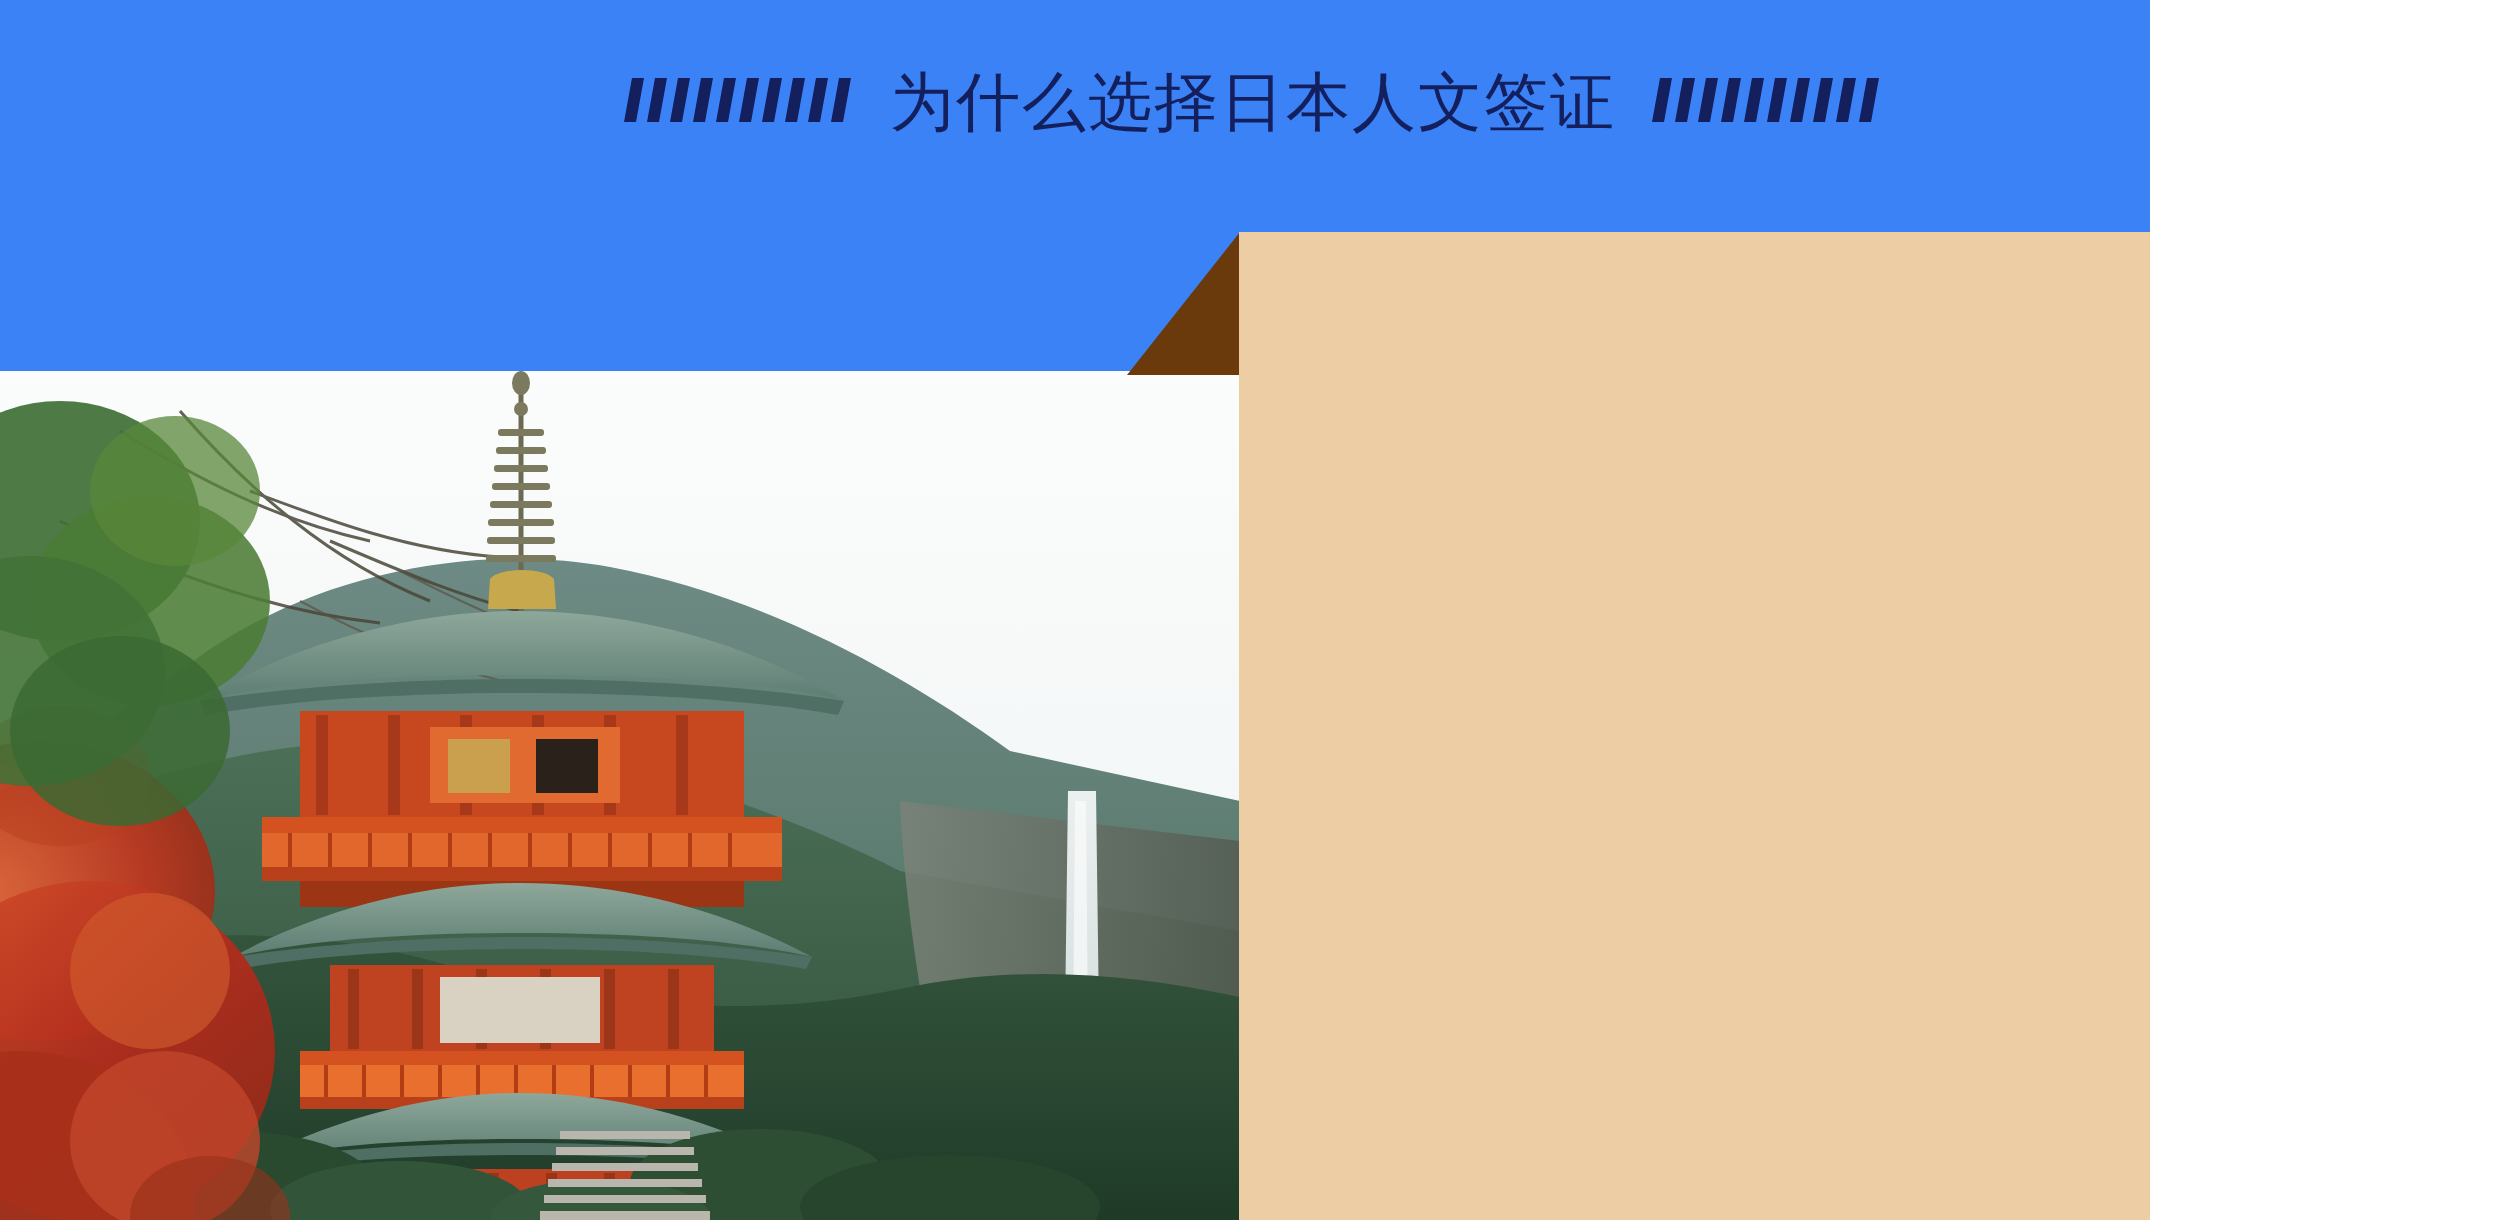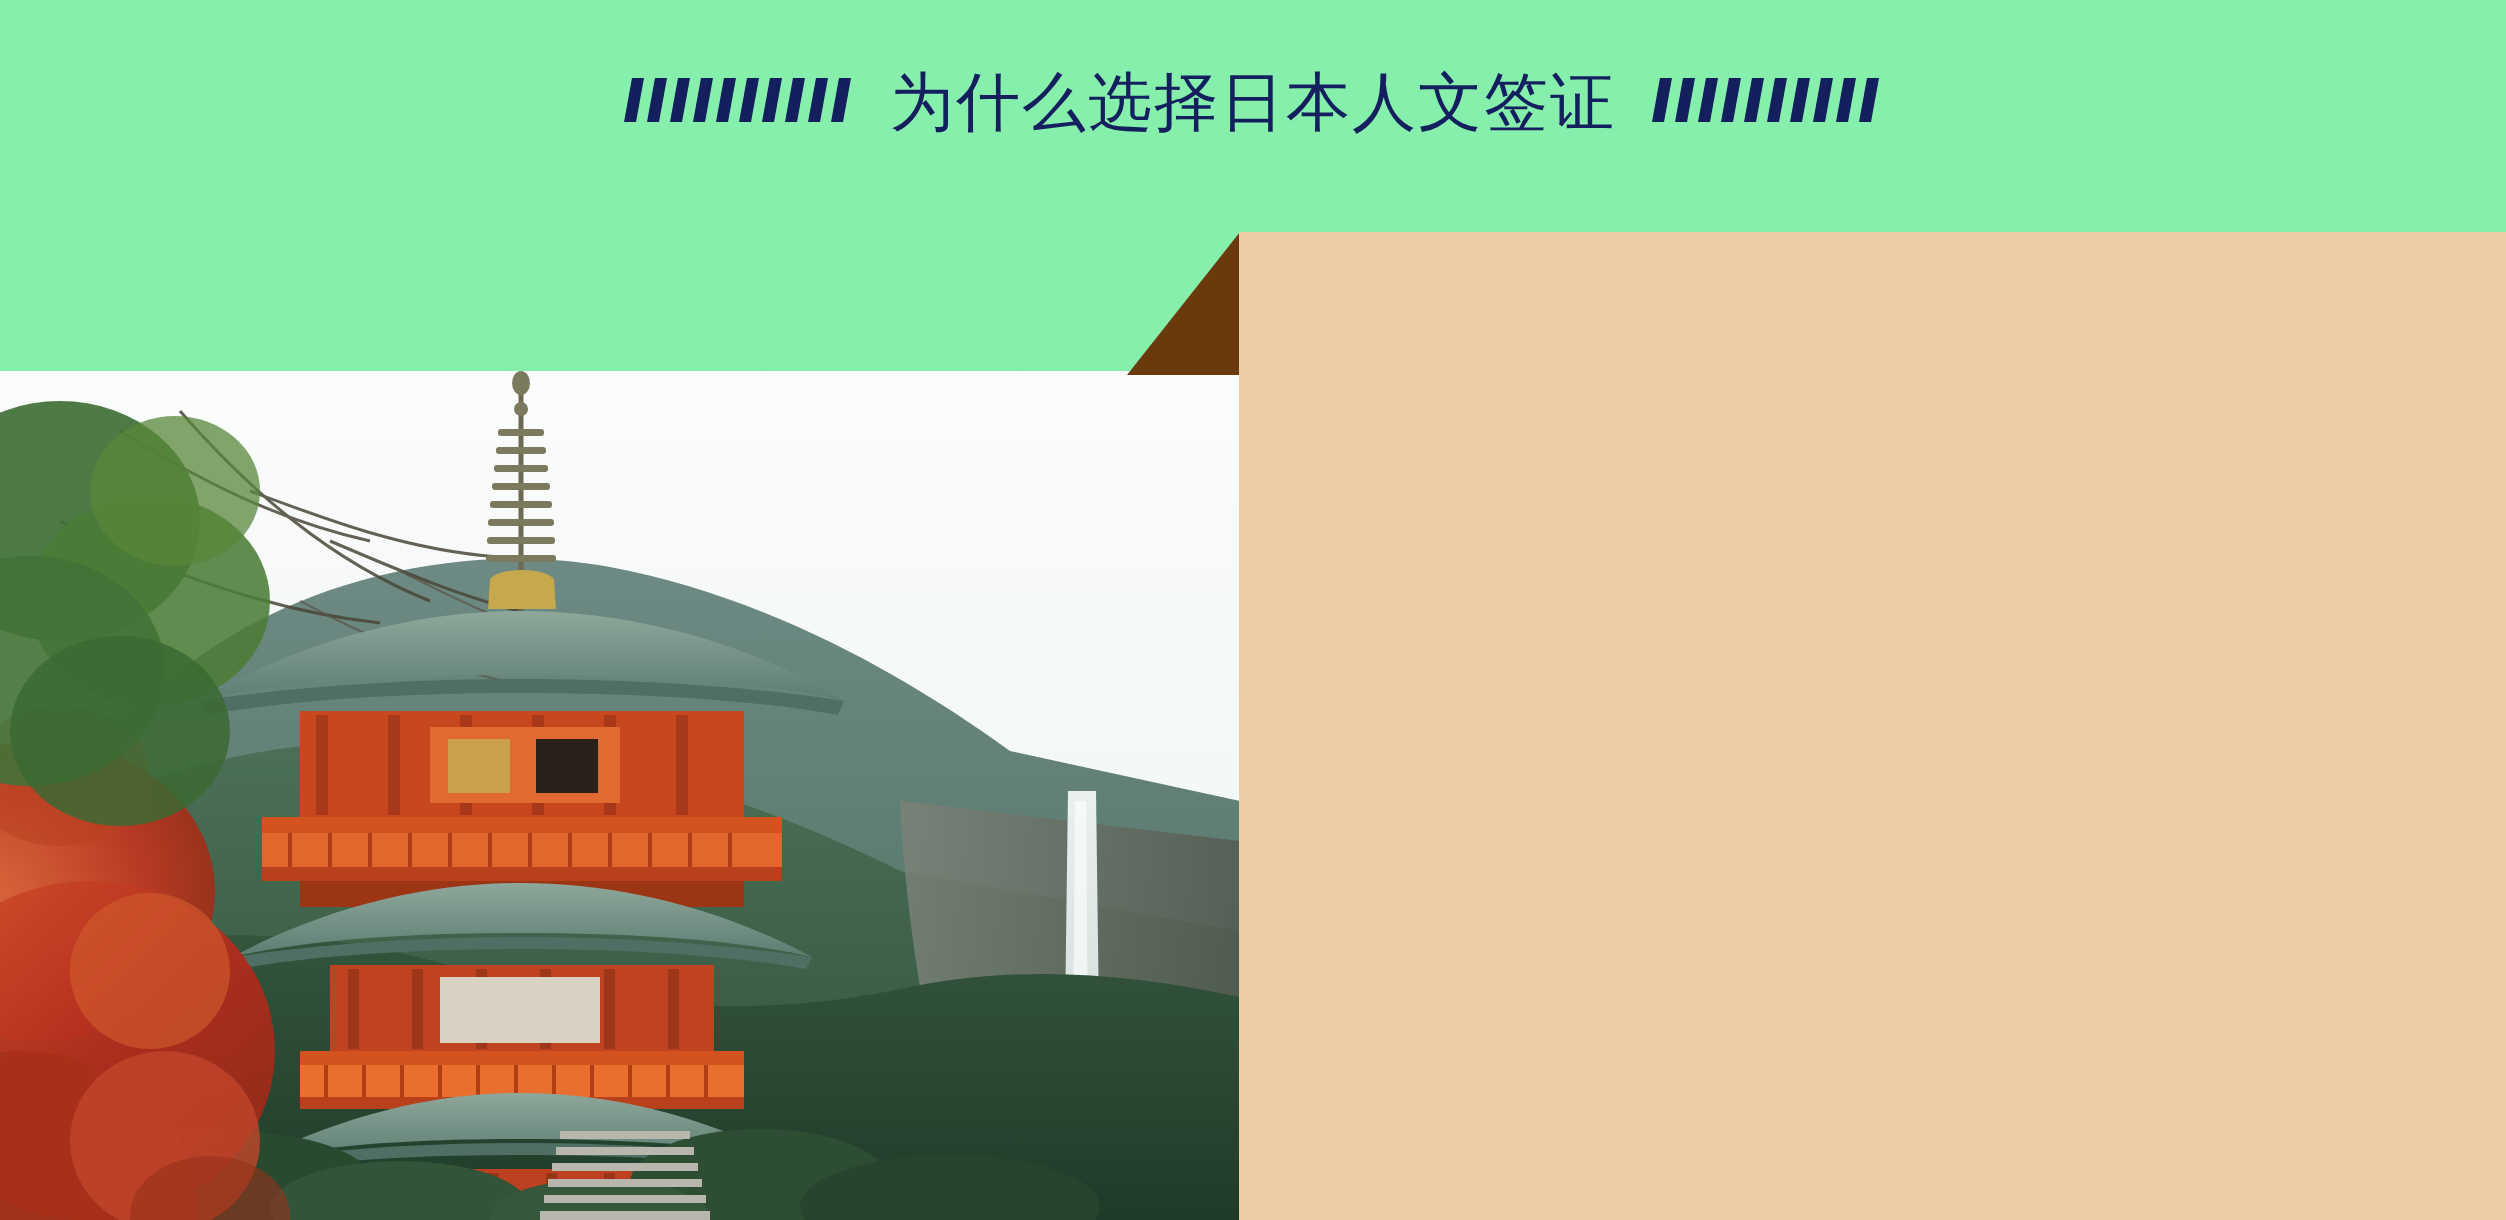--- a/index.html
+++ b/index.html
@@ -6,23 +6,23 @@
     margin: 0;
     padding: 0;
     background: #ffffff;
   }
   body {
     font-family: "Liberation Sans", "DejaVu Sans", sans-serif;
   }
 
   #stage {
     position: relative;
-    width: 2506px;
+    width: 2150px;
     height: 1220px;
-    background: #86efac;
+    background: #3b82f6;
     overflow: hidden;
   }
 
   
   .title-band {
     position: absolute;
     left: 0;
     top: 0;
     width: 2506px;
     height: 200px;

